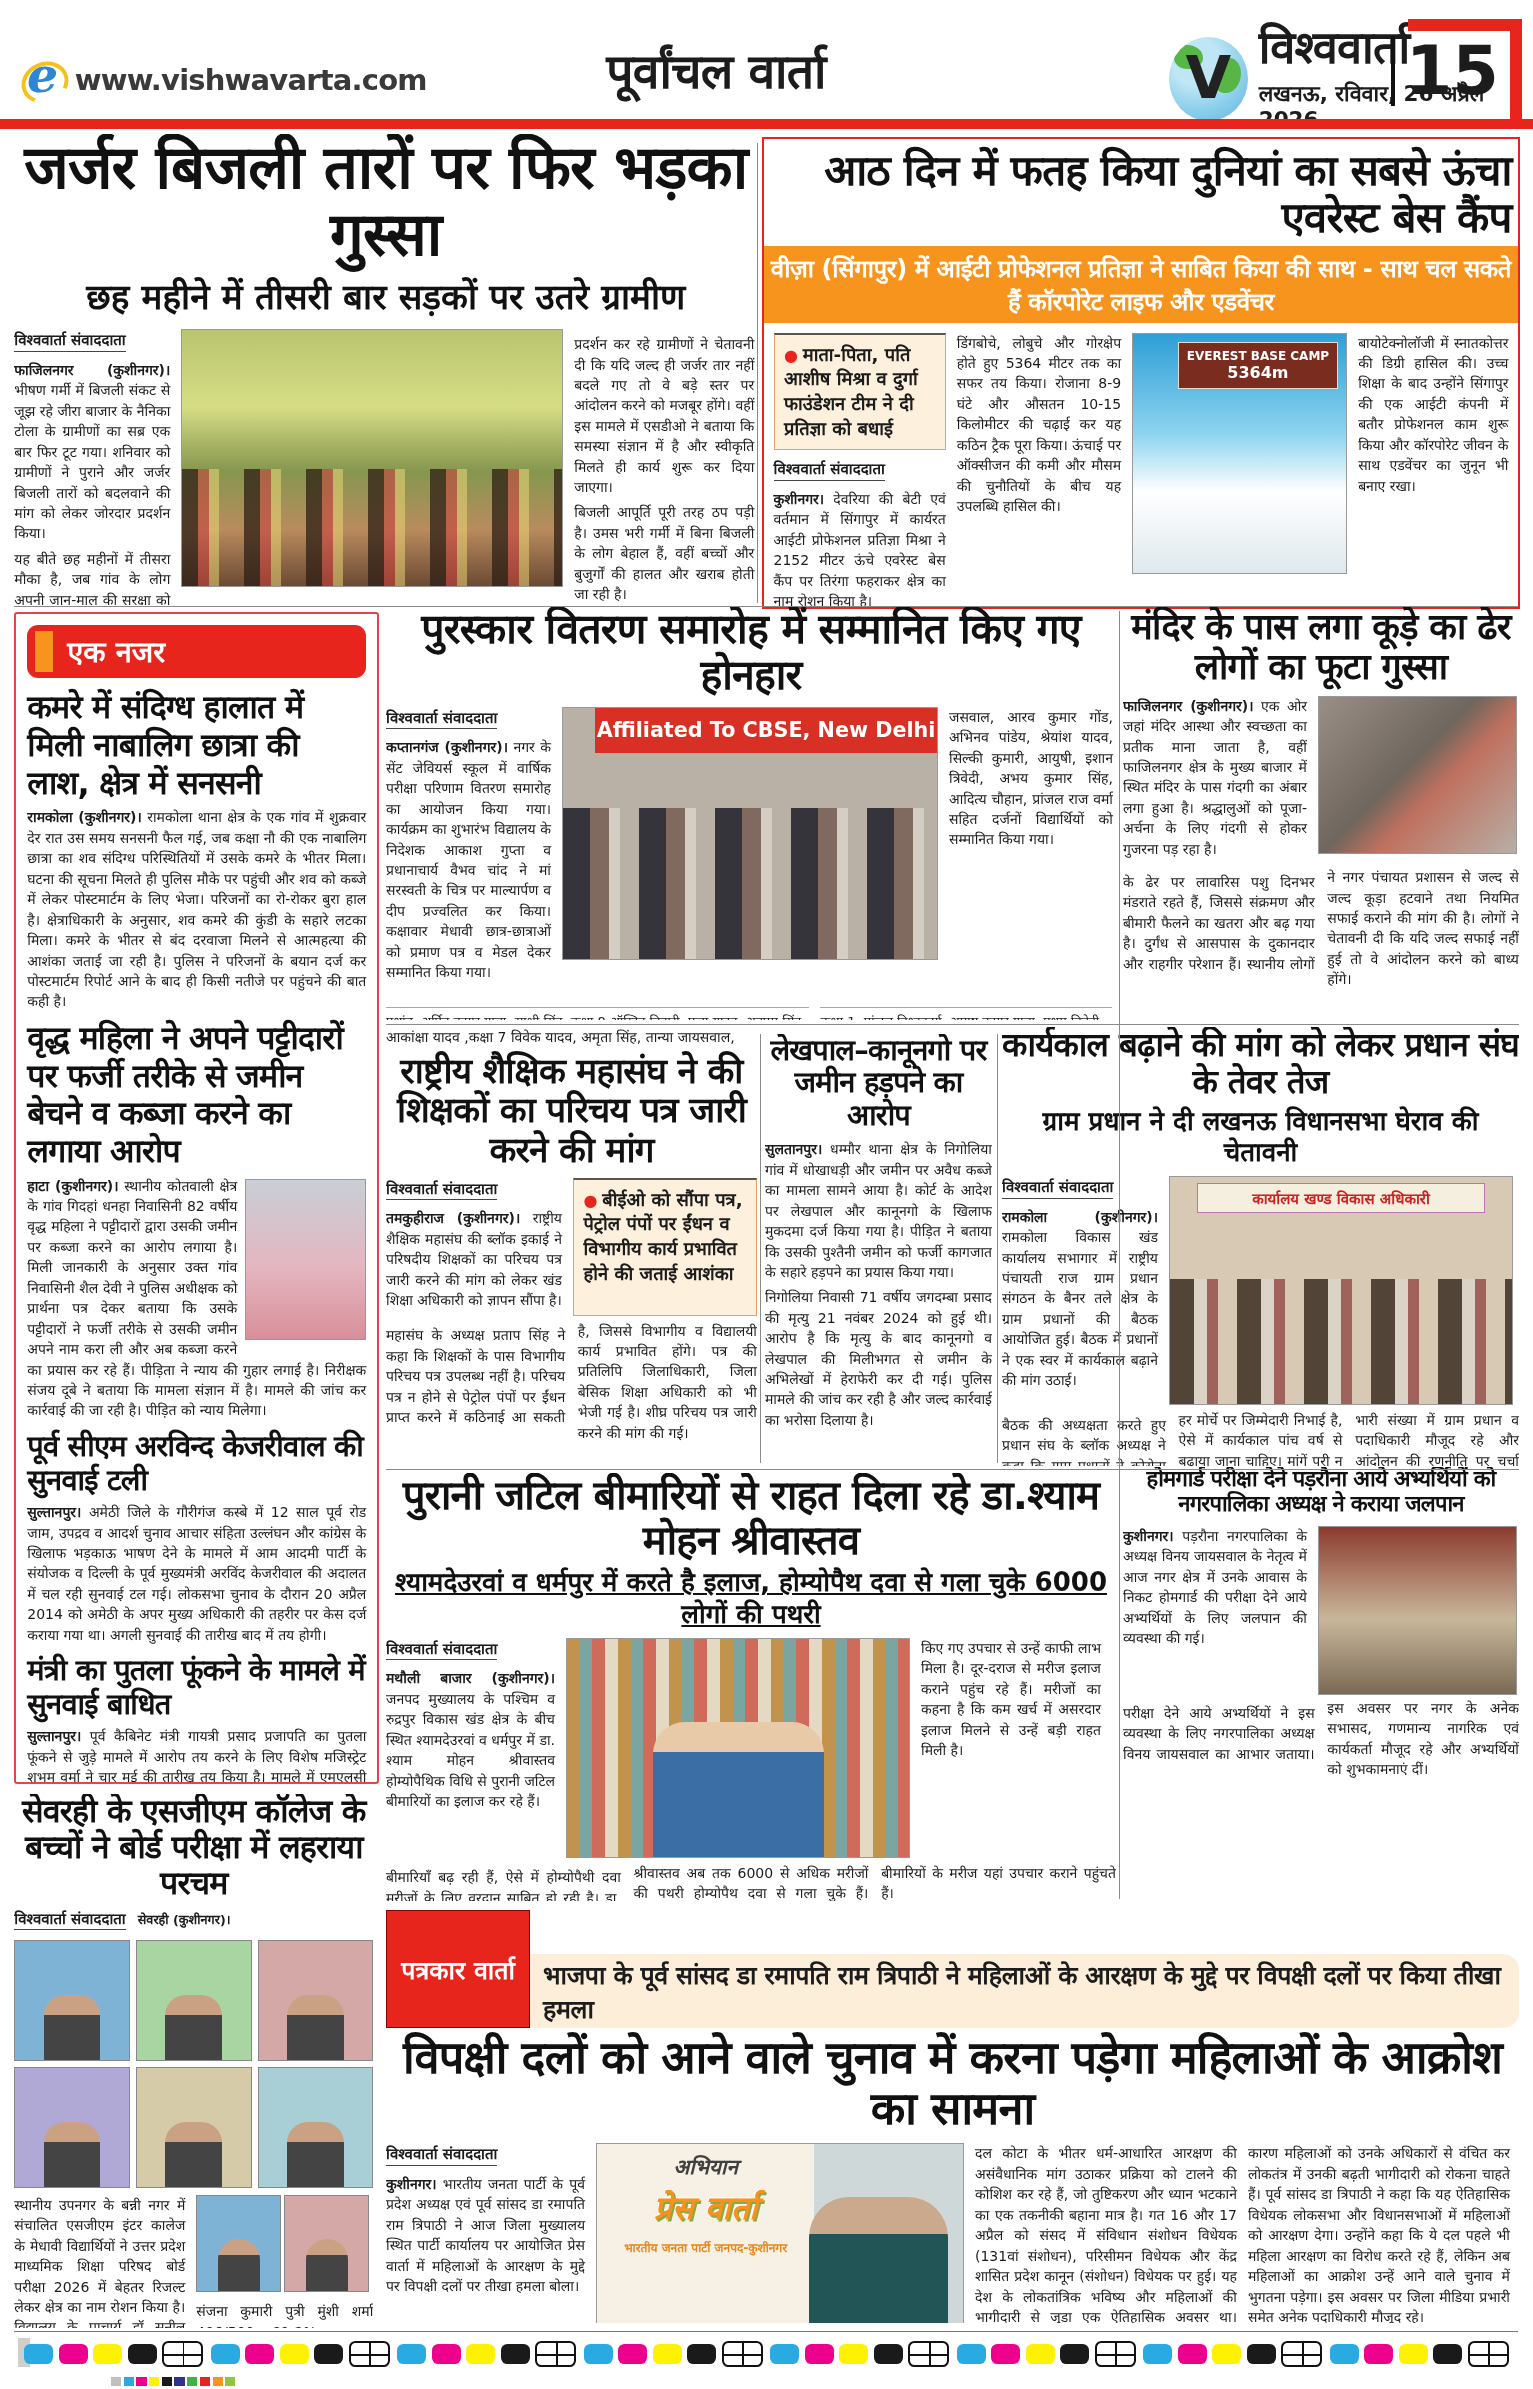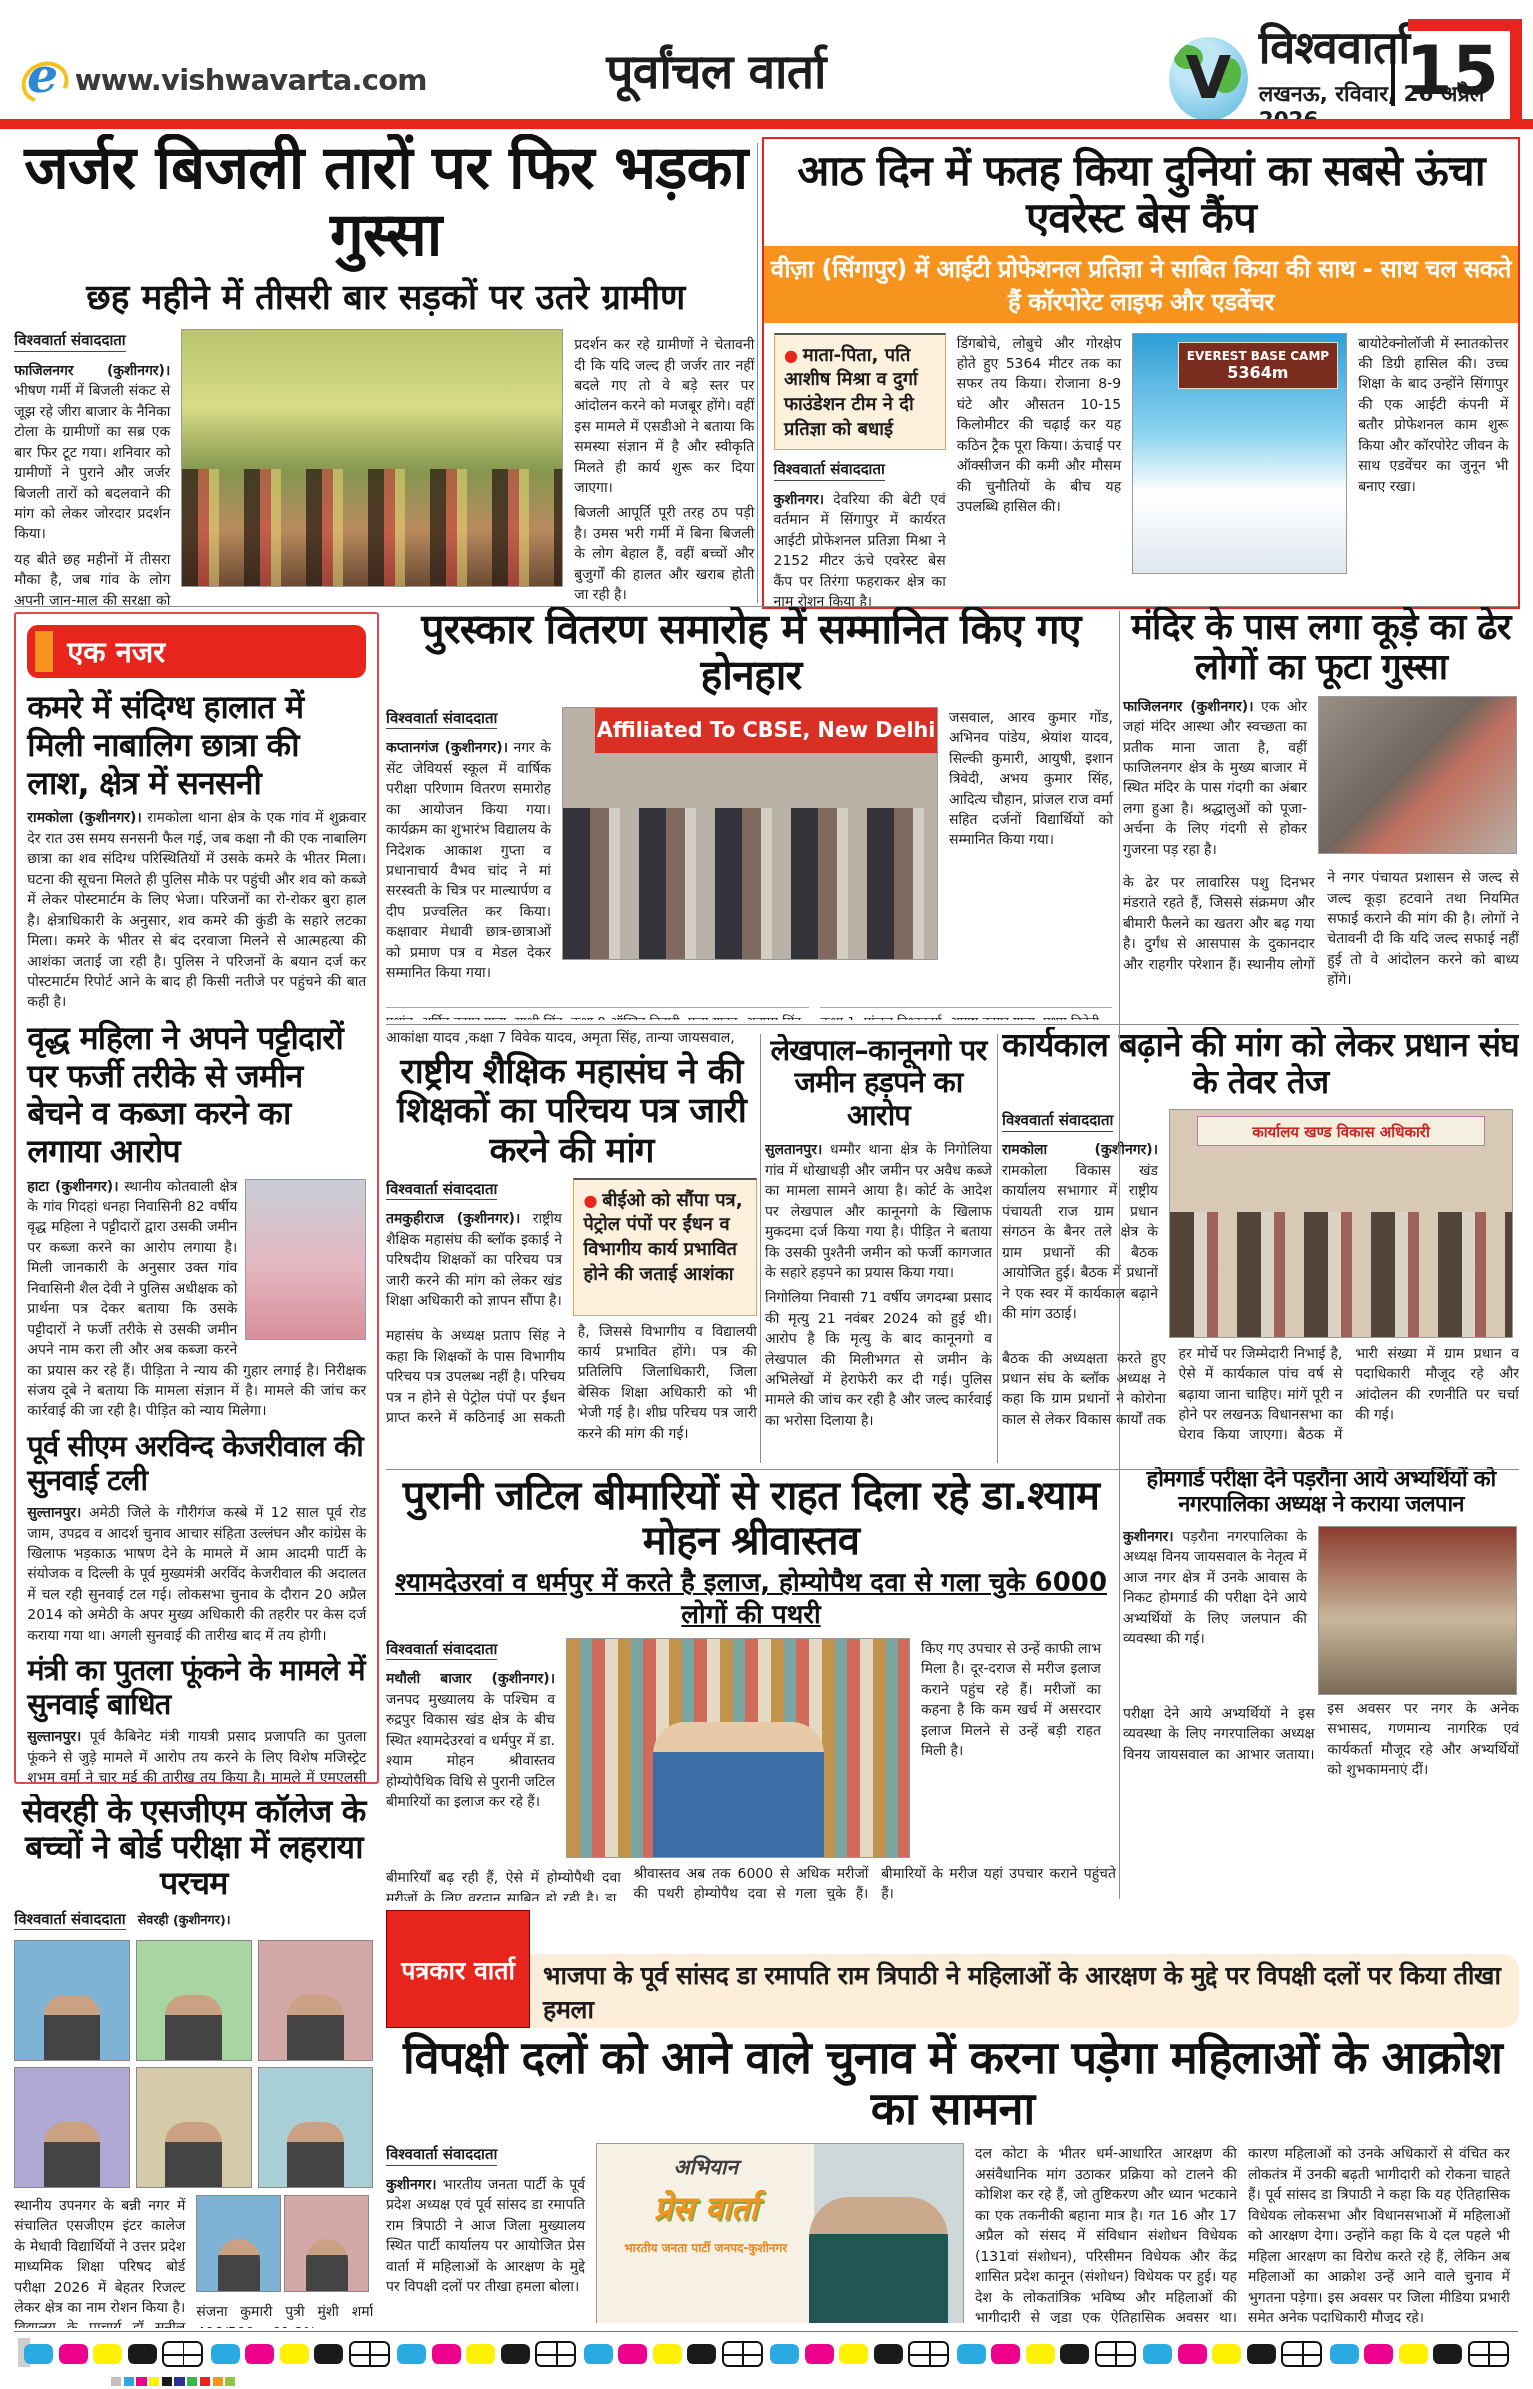--- a/index.html
+++ b/index.html
@@ -46,21 +46,21 @@
   .hline{position:absolute;height:0.8px;background:#8a8a8a;}
   
   .lead-head{font-size:60px;}
   .lead-sub{font-size:35px;margin-top:8px;}
   .photo-protest{background:linear-gradient(180deg,#b9c46e 0%,#d6dd85 30%,#86974f 55%,#b98b5e 78%,#6b4a33 100%);}
   .photo-protest:after{content:"";position:absolute;left:0;right:0;bottom:0;height:46%;
      background:repeating-linear-gradient(90deg,rgba(45,30,20,.75) 0 16px,rgba(200,60,60,.55) 16px 27px,
      rgba(240,220,120,.5) 27px 37px,transparent 37px 62px);}
   
   .everest-box{border:2.4px solid #e8251d;background:#fff;}
-  .ev-head{font-size:42px;padding:8px 6.4px 4.8px;}
+  .ev-head{font-size:42px;padding:8px 6.4px 4.8px;text-align:right;}
   .ev-band{background:#f7941d;color:#fff;font-size:24px;font-weight:700;text-align:center;
            padding:5.6px 3.2px;letter-spacing:-0.4px;}
   .photo-everest{background:linear-gradient(180deg,#2e9fd6 0%,#8ed4f0 42%,#ffffff 66%,#dfe8ee 100%);}
   .ev-sign{position:absolute;top:8px;right:8px;background:#7a2d1e;color:#fff;text-align:center;
            padding:6.4px 8px;font-weight:700;border:1.6px solid #e5dccb;}
   .ev-sign .l1{font-size:12px;} .ev-sign .l2{font-size:16px;}
   
   .eknajar{border:2.4px solid #e0474c;border-radius:3.2px;padding:11px 11px 6.4px;background:#fff;}
   .badge{position:relative;background:#e8251d;color:#fff;font-size:29px;font-weight:700;
          border-radius:11px;padding:6.4px 8px 8px 40px;margin-bottom:11px;}
@@ -270,20 +270,21 @@
 
   <div class="art" style="left:765px;top:1034px;width:227px;height:433px;">
     <div class="hl" style="font-size:29px;">लेखपाल–कानूनगो पर जमीन हड़पने का आरोप</div>
     <p class="body" style="margin-top:8px;"><b class="dl">सुलतानपुर।</b>
       <span>धम्मौर थाना क्षेत्र के निगोलिया गांव में धोखाधड़ी और जमीन पर अवैध कब्जे का मामला सामने आया है। कोर्ट के आदेश पर लेखपाल और कानूनगो के खिलाफ मुकदमा दर्ज किया गया है। पीड़ित ने बताया कि उसकी पुश्तैनी जमीन को फर्जी कागजात के सहारे हड़पने का प्रयास किया गया।</span></p>
     <p class="body">निगोलिया निवासी 71 वर्षीय जगदम्बा प्रसाद की मृत्यु 21 नवंबर 2024 को हुई थी। आरोप है कि मृत्यु के बाद कानूनगो व लेखपाल की मिलीभगत से जमीन के अभिलेखों में हेराफेरी कर दी गई। पुलिस मामले की जांच कर रही है और जल्द कार्रवाई का भरोसा दिलाया है।</p>
   </div>
 
   <div class="art" style="left:1002px;top:1027px;width:517px;height:439px;">
     <div class="hl" style="font-size:33px;">कार्यकाल बढ़ाने की मांग को लेकर प्रधान संघ के तेवर तेज</div>
+    <div class="sub" style="font-size:26px;margin-top:4.8px;">ग्राम प्रधान ने दी लखनऊ विधानसभा घेराव की चेतावनी</div>
     <div class="row" style="margin-top:8px;">
       <div style="width:156px;">
         <div class="byline">विश्ववार्ता संवाददाता</div>
         <p class="body"><b class="dl">रामकोला (कुशीनगर)।</b>
           <span>रामकोला विकास खंड कार्यालय सभागार में राष्ट्रीय पंचायती राज ग्राम प्रधान संगठन के बैनर तले क्षेत्र के ग्राम प्रधानों की बैठक आयोजित हुई। बैठक में प्रधानों ने एक स्वर में कार्यकाल बढ़ाने की मांग उठाई।</span></p>
       </div>
       <div class="photo photo-group" style="width:342px;height:227px;">
         <div class="grp-banner">कार्यालय खण्ड विकास अधिकारी</div>
       </div>
     </div>

